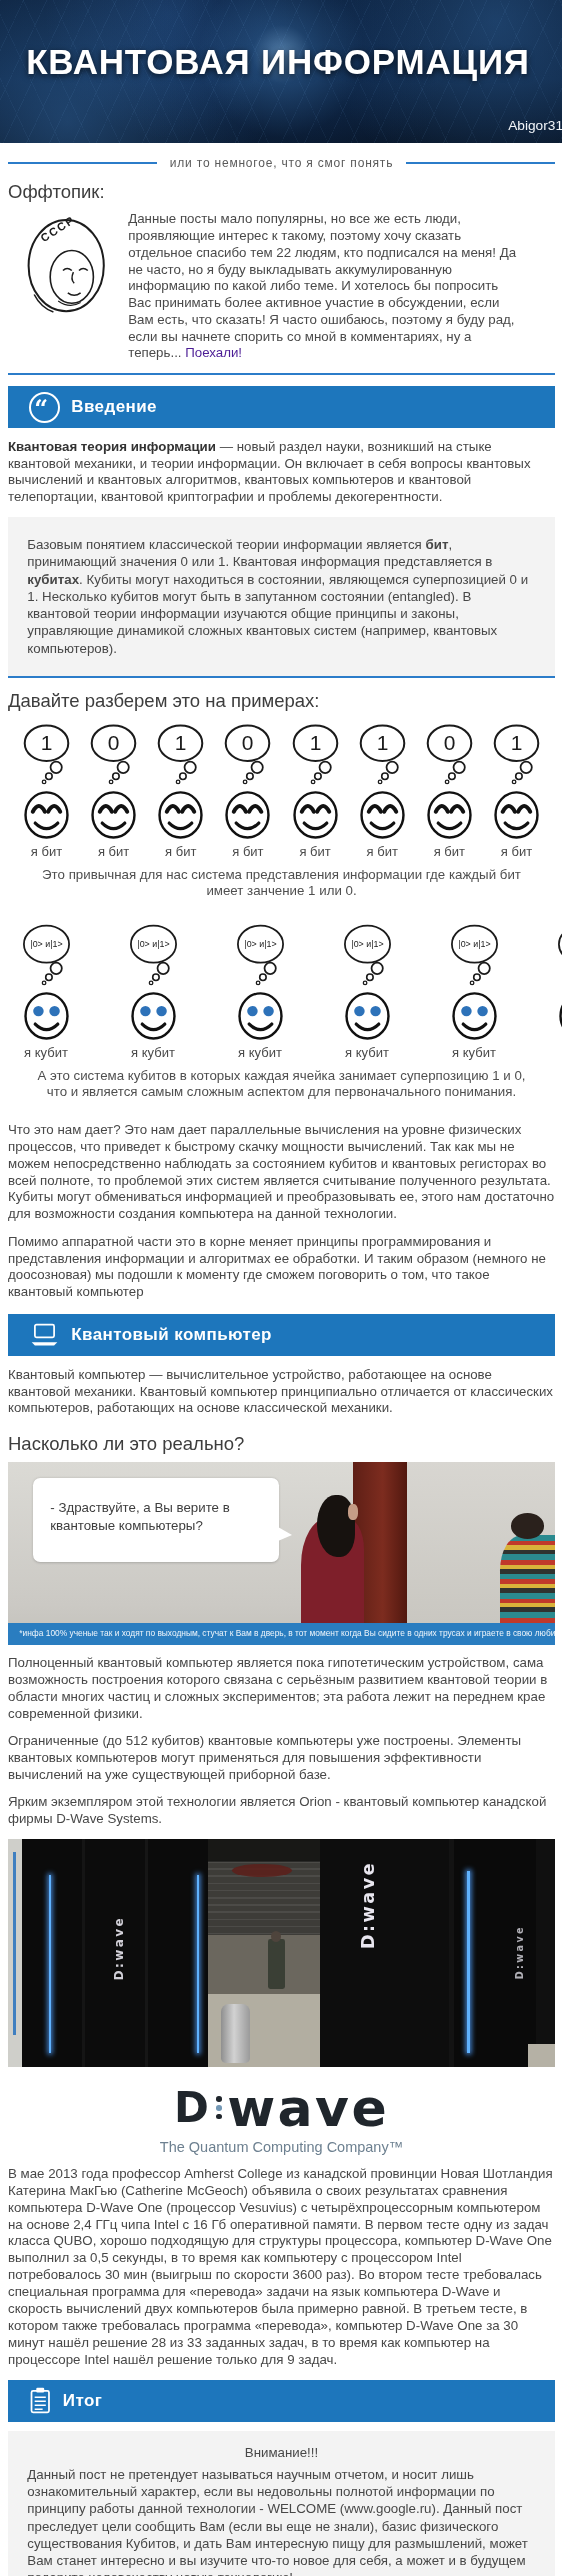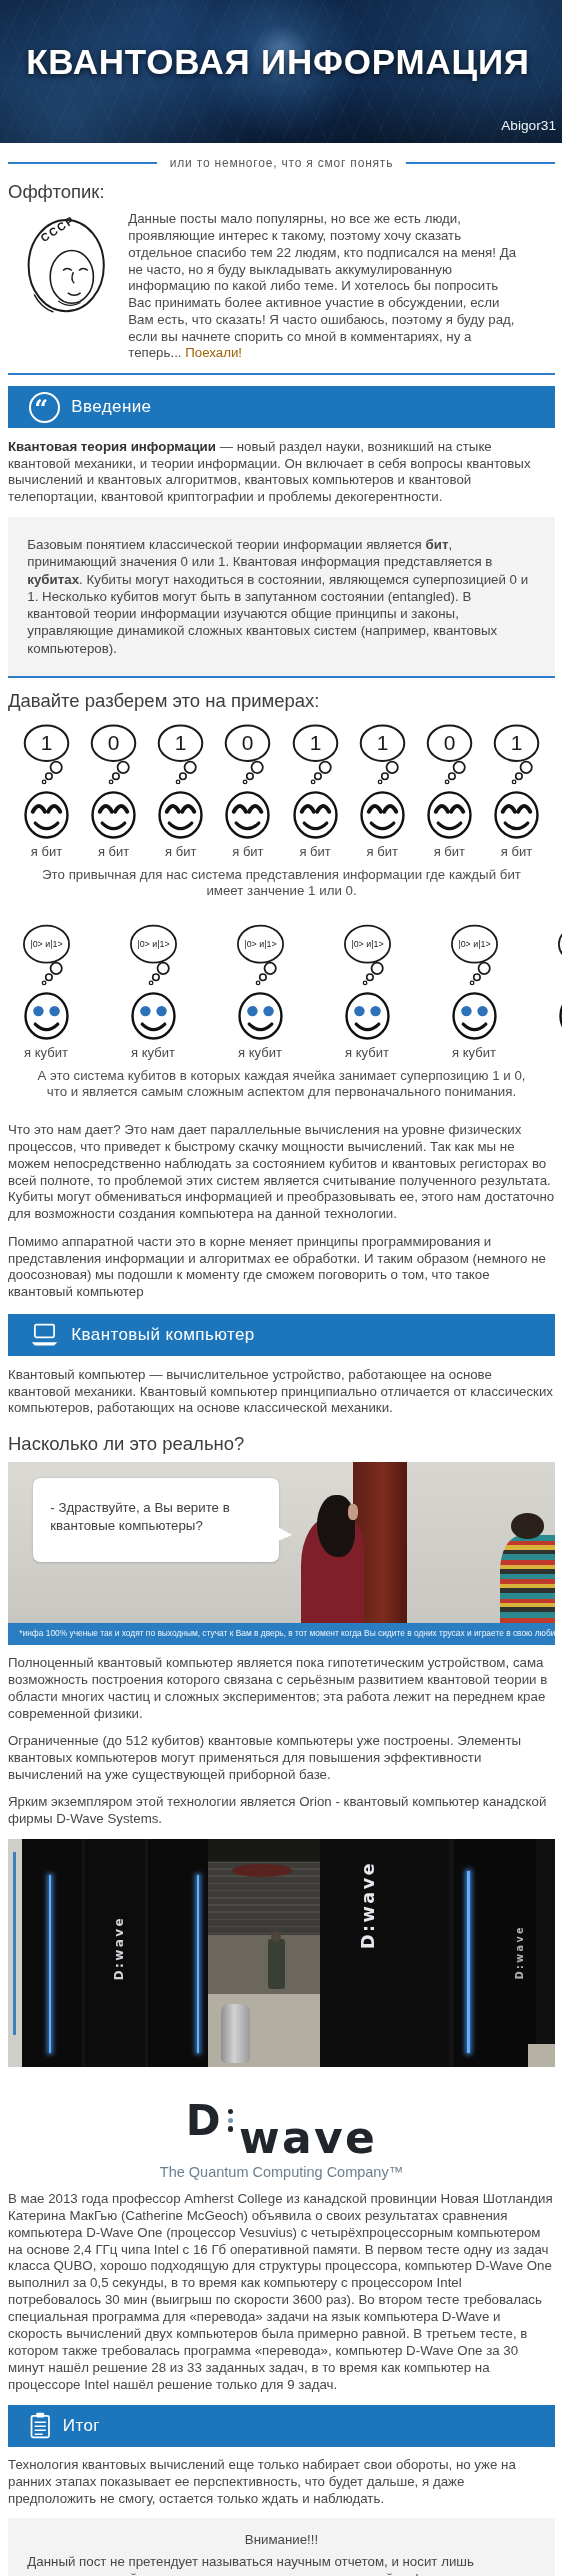--- a/index.html
+++ b/index.html
@@ -14,38 +14,38 @@
       radial-gradient(circle at 88% 15%, rgba(70,140,215,.30) 0, transparent 34%),
       radial-gradient(circle at 30% 10%, rgba(60,120,200,.25) 0, transparent 30%),
       linear-gradient(180deg,#0b1e38 0%,#0d2340 55%,#081527 100%);}
   .hero-streaks{position:absolute;inset:0;
     background:
       repeating-linear-gradient(115deg, rgba(120,180,240,.07) 0 0.8px, transparent 0.8px 21px),
       repeating-linear-gradient(65deg, rgba(120,180,240,.06) 0 0.8px, transparent 0.8px 27px);}
   .hero-title{position:absolute;left:0;right:7px;top:42px;text-align:center;color:#fff;
     font-size:35px;font-weight:bold;letter-spacing:0.8px;text-shadow:0 1.6px 6.4px rgba(0,0,0,.7);
     font-family:"Liberation Sans",sans-serif;}
-  .hero-author{position:absolute;right:7px;bottom:9.6px;color:#f2f6fa;font-size:13.7px;margin-left:21px;}
+  .hero-author{position:absolute;right:0;bottom:9.6px;color:#f2f6fa;font-size:13.7px;margin-left:21px;}
 
   
   .subtitle-row{display:flex;align-items:center;margin:13px 8px 3.2px 8px;text-align:center;}
   .subtitle-row .line{flex:1;height:1.6px;background:#2b7cc9;}
   .subtitle-row .txt{padding:0 13px;font-size:12px;color:#5a5a5a;letter-spacing:0.8px;white-space:nowrap;}
   h2.sec{font-size:18.5px;font-weight:400;color:#3d3d3d;margin:11.3px 0 4.8px 8px;}
 
   
   .offtopic{display:flex;margin:8px 8px 0 22.5px;}
   .avatar{flex:0 0 88px;}
   .offtopic-text{margin-left:17.7px;width:396px;font-size:13.3px;line-height:1.26;color:#4a4a4a;}
-  .link{color:#a16207;margin-top:8px;}
+  .link{color:#4c1d95;margin-top:8px;}
   hr.blue{border:none;height:1.6px;background:#2b7cc9;margin:11.3px 8px;}
 
   
   .banner{margin:3.2px 8px 0 8px;height:42px;background:#1d76bc;display:flex;align-items:center;padding-left:21px;}
-  .banner .blabel{color:#fff;font-size:17px;font-weight:400;margin-left:11.3px;letter-spacing:0.4px;}
+  .banner .blabel{color:#fff;font-size:17px;font-weight:700;margin-left:11.3px;letter-spacing:0.4px;}
   .qicon{width:27px;height:27px;border:2px solid #fff;border-radius:50%;position:relative;flex:0 0 27px;}
   .qicon span{position:absolute;left:3.2px;top:1.6px;font-family:"DejaVu Serif",serif;font-weight:bold;font-size:24px;color:#fff;line-height:27px;}
 
   
   .para{margin:10.5px 8px;font-size:13.3px;line-height:1.27;color:#484848;}
   .para b{color:#333;}
   .quotebox{margin:9.6px 8px;background:#f3f3f3;border-bottom:2.4px solid #2b7cc9;padding:19.3px 19.3px;font-size:13.3px;line-height:1.3;color:#484848;}
   .caption{margin:8px 32px 0 32px;text-align:center;font-size:13.3px;line-height:1.25;color:#4f4f4f;}
 
   
@@ -88,21 +88,21 @@
   .p2-floor-r{position:absolute;right:0;bottom:0;width:5%;height:10%;background:#b5b1a5;}
   .vtext{position:absolute;writing-mode:vertical-rl;transform:rotate(180deg);color:#e8e6ef;font-weight:bold;letter-spacing:2.4px;font-family:"DejaVu Sans",sans-serif;}
 
   
   .dlogo{margin:11.3px 0 0 0;text-align:center;}
   .dlogo-row{display:inline-flex;align-items:center;}
   .dlogo-d{font-size:42px;font-weight:900;color:#20262c;font-family:"DejaVu Sans",sans-serif;letter-spacing:1.6px;}
   .dlogo-dots{display:flex;flex-direction:column;justify-content:center;margin:0 5.6px;gap:3.2px;}
   .dlogo-dots i{width:5.6px;height:5.6px;border-radius:50%;background:#20262c;display:block;}
   .dlogo-dots i.blue{background:#7398b5;}
-  .dlogo-w{font-size:44px;font-weight:900;color:#20262c;font-family:"DejaVu Sans",sans-serif;letter-spacing:2.4px;text-transform:lowercase;margin-top:34px;}
+  .dlogo-w{font-size:52px;font-weight:900;color:#20262c;font-family:"DejaVu Sans",sans-serif;letter-spacing:2.4px;text-transform:lowercase;}
   .dlogo-tag{font-size:14.5px;color:#6d8090;margin-top:1.6px;}
 
   
   .attention{margin:9.6px 8px;background:#f3f3f3;padding:13px 19.3px 16px 19.3px;font-size:13.3px;line-height:1.3;color:#484848;}
   .attention .atitle{text-align:center;margin-bottom:4px;}
 
   svg text{font-family:"Liberation Sans",sans-serif;}
 </style>
 </head>
 <body>
@@ -454,21 +454,20 @@
   <div class="para">В мае 2013 года профессор Amherst College из канадской провинции Новая Шотландия Катерина МакГью (Catherine McGeoch) объявила о своих результатах сравнения компьютера D-Wave One (процессор Vesuvius) с четырёхпроцессорным компьютером на основе 2,4 ГГц чипа Intel с 16 Гб оперативной памяти. В первом тесте одну из задач класса QUBO, хорошо подходящую для структуры процессора, компьютер D-Wave One выполнил за 0,5 секунды, в то время как компьютеру с процессором Intel потребовалось 30 мин (выигрыш по скорости 3600 раз). Во втором тесте требовалась специальная программа для «перевода» задачи на язык компьютера D-Wave и скорость вычислений двух компьютеров была примерно равной. В третьем тесте, в котором также требовалась программа «перевода», компьютер D-Wave One за 30 минут нашёл решение 28 из 33 заданных задач, в то время как компьютер на процессоре Intel нашёл решение только для 9 задач.</div>
 
   <div class="banner" style="margin-top:11.3px;">
     <svg width="22.5" height="27" viewBox="0 0 28 34">
         <rect x="3" y="5" width="22" height="27" rx="2" fill="none" stroke="#fff" stroke-width="2.2"></rect>
         <rect x="9" y="1" width="10" height="6" rx="1.5" fill="#fff"></rect>
         <path d="M7 13 h14 M7 18 h14 M7 23 h14 M7 28 h10" stroke="#fff" stroke-width="2"></path>
       </svg>
     <div class="blabel">Итог</div>
   </div>
-  <div class="para">Технология квантовых вычислений еще только набирает свои обороты, но уже на ранних этапах показывает ее перспективность, что будет дальше, я даже предположить не смогу, остается только ждать и наблюдать.</div>
 
   <div class="attention">
     <div class="atitle">Внимание!!!</div>
     <div>Данный пост не претендует называться научным отчетом, и носит лишь ознакомительный характер, если вы недовольны полнотой информации по принципу работы данной технологии - WELCOME (www.google.ru). Данный пост преследует цели сообщить Вам (если вы еще не знали), базис физического существования Кубитов, и дать Вам интересную пищу для размышлений, может Вам станет интересно и вы изучите что-то новое для себя, а может и в будущем подарите человечеству новую технологию!</div>
   </div>
 
 </div>
 
 
 </body></html>

